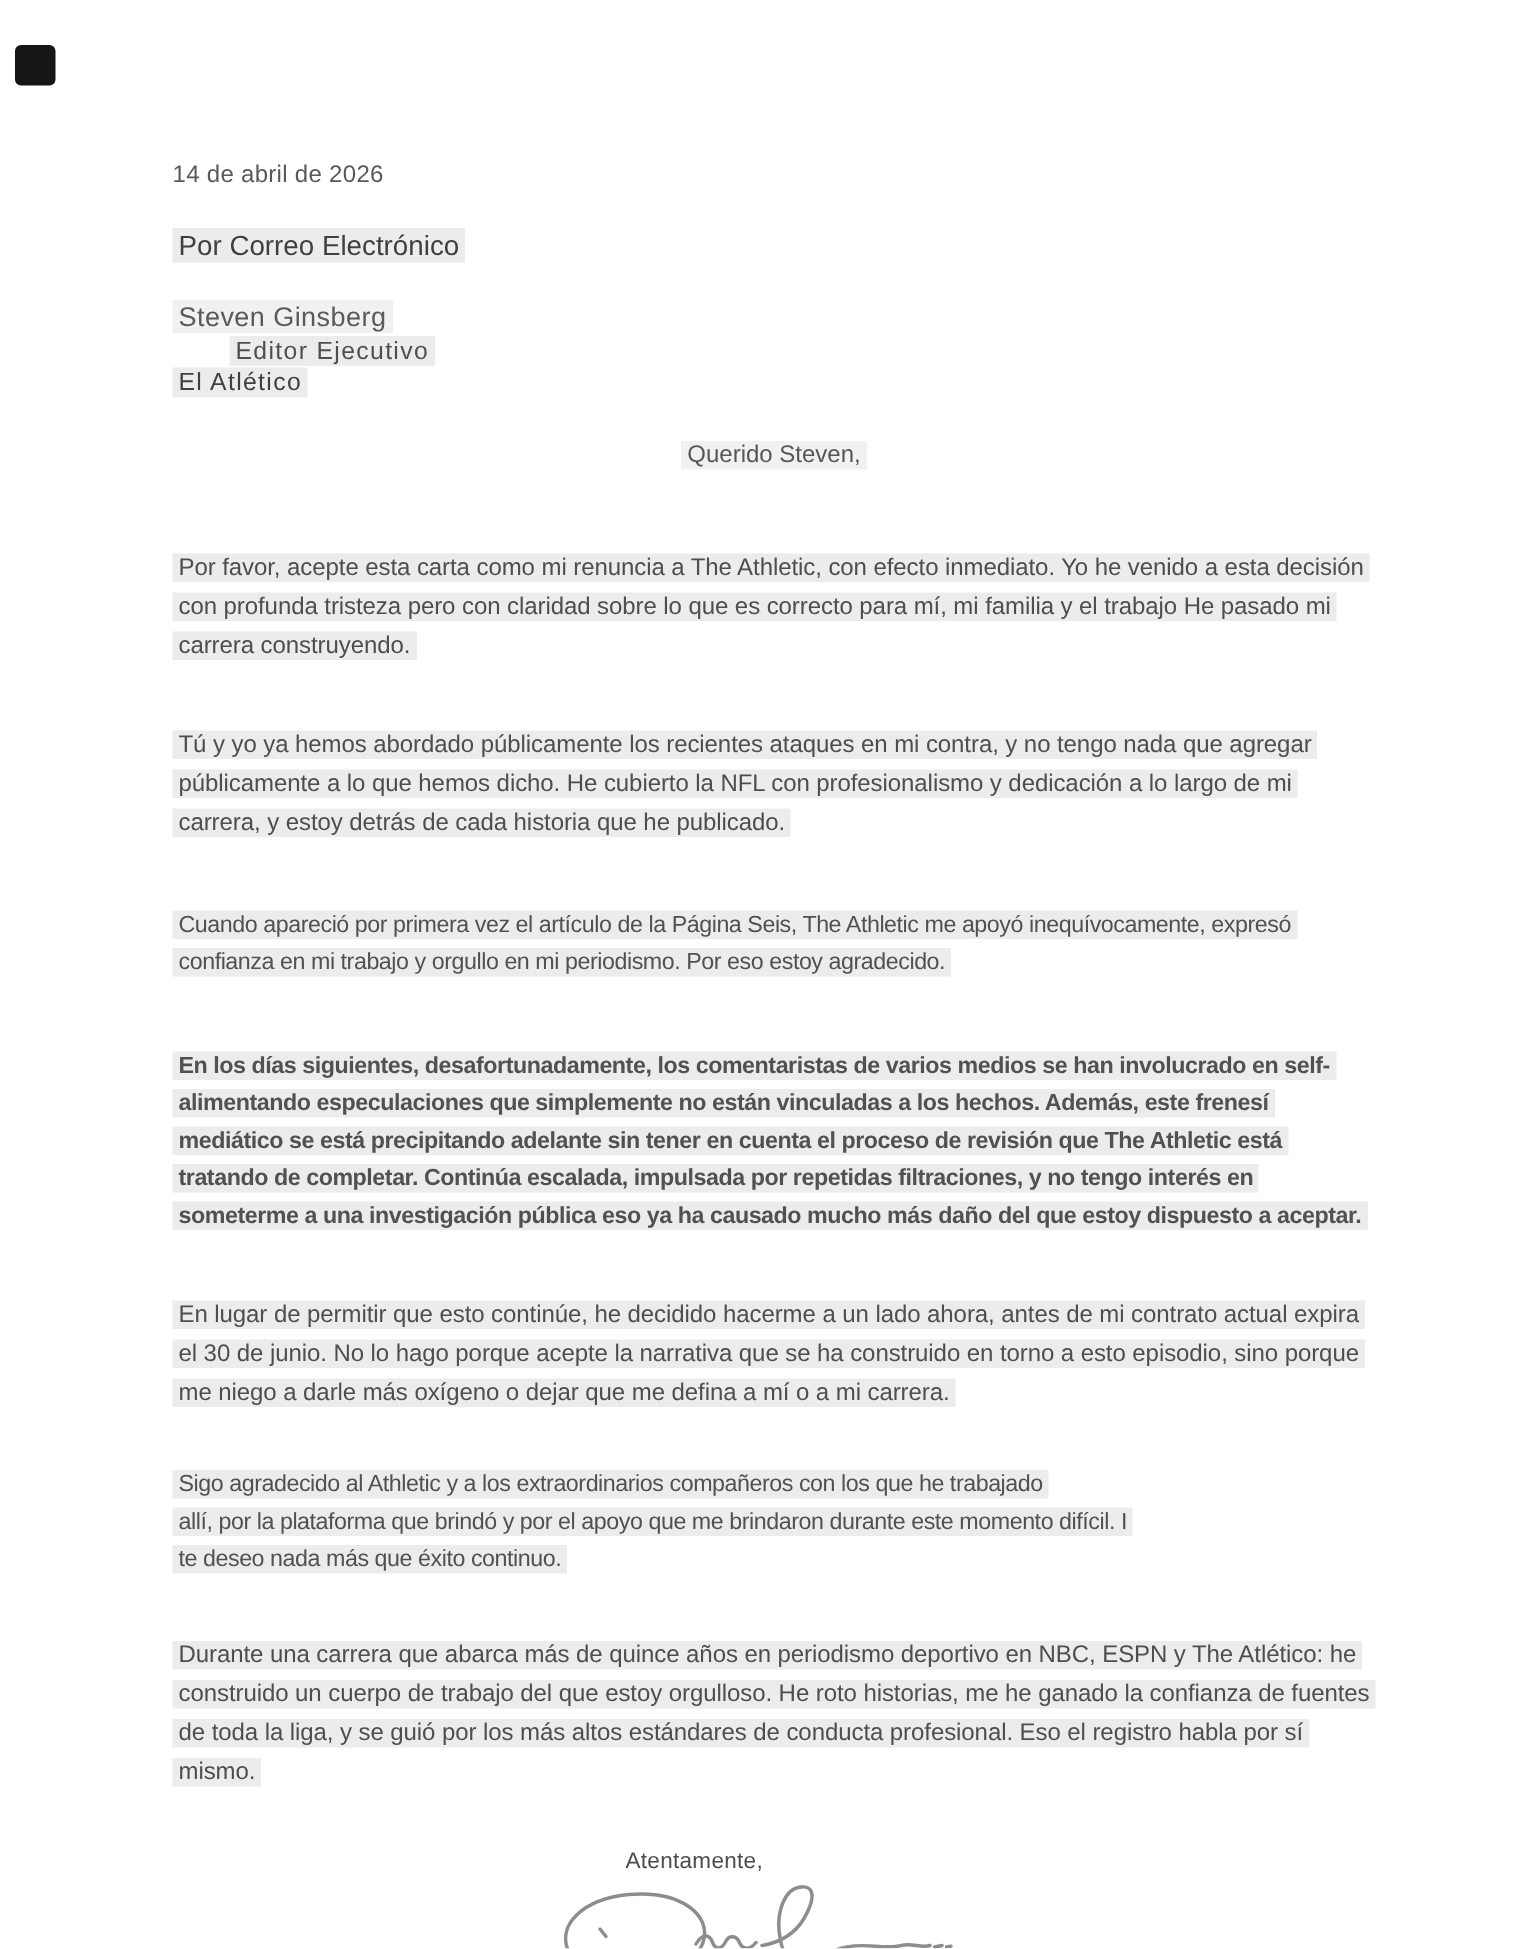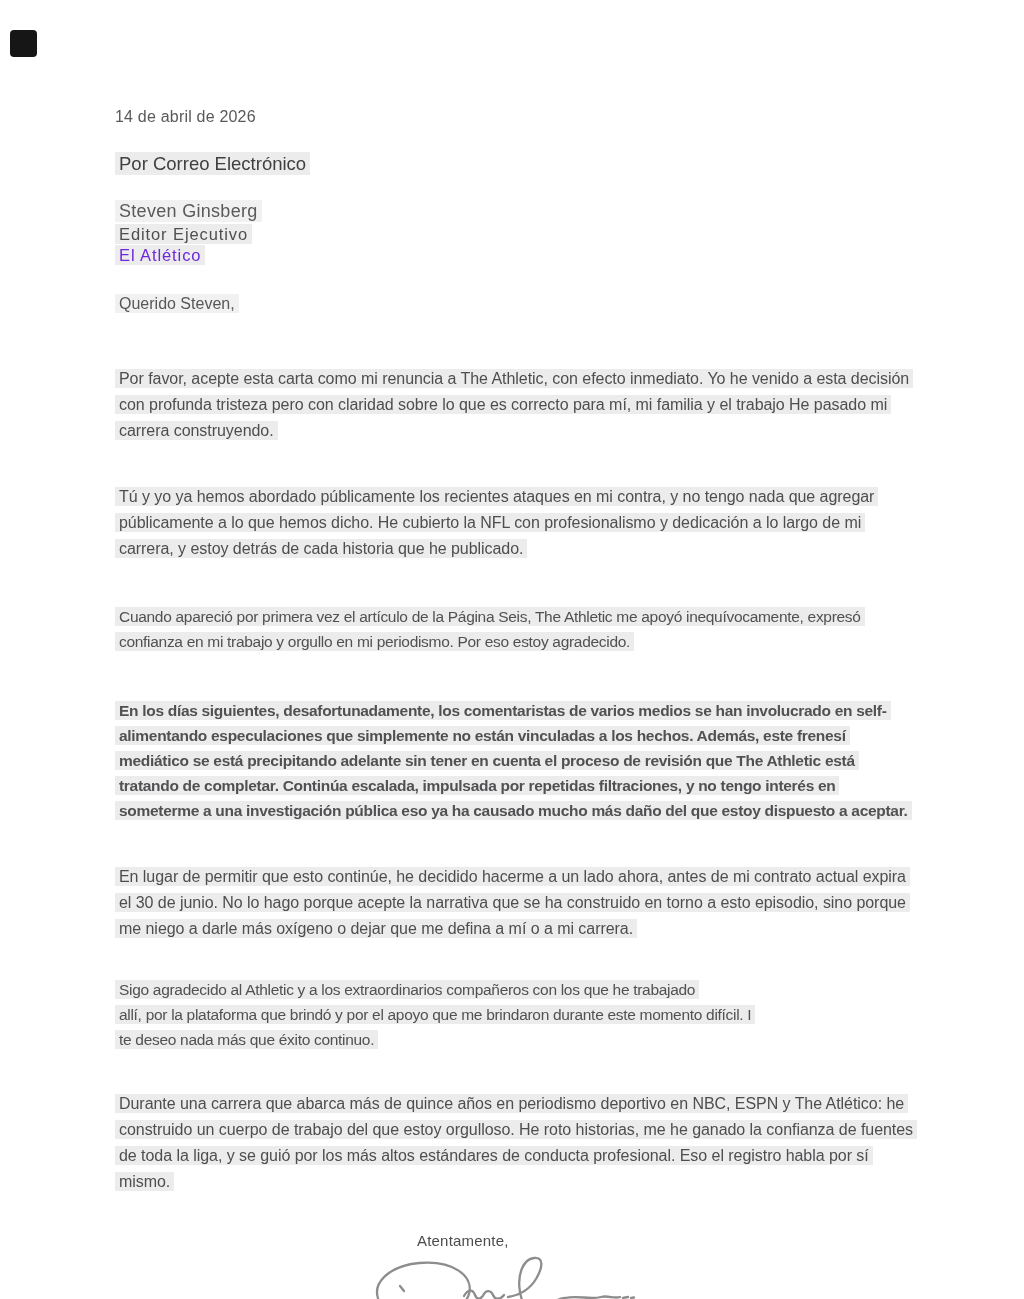--- a/index.html
+++ b/index.html
@@ -54,31 +54,33 @@
   .recipient-name {
     font-size: 18px;
     color: #5a5a5c;
     letter-spacing: 0.3px;
   }
   .recipient-title {
     margin-top: 3px;
     font-size: 16.5px;
     color: #4f4f51;
     letter-spacing: 0.9px;
+    margin-left: 38px;
   }
   .recipient-org {
     margin-top: 2px;
     font-size: 16.5px;
-    color: #6d28d9;
+    color: #404040;
     letter-spacing: 0.9px;
   }
   .salutation {
     margin-top: 30px;
     font-size: 16px;
     color: #57575a;
+    text-align: center;
   }
   .para {
     font-size: 16px;
     line-height: 26px;
     letter-spacing: -0.05px;
     color: #4e4e50;
     white-space: pre-line;
   }
   .para.condensed {
     font-size: 15.5px;

